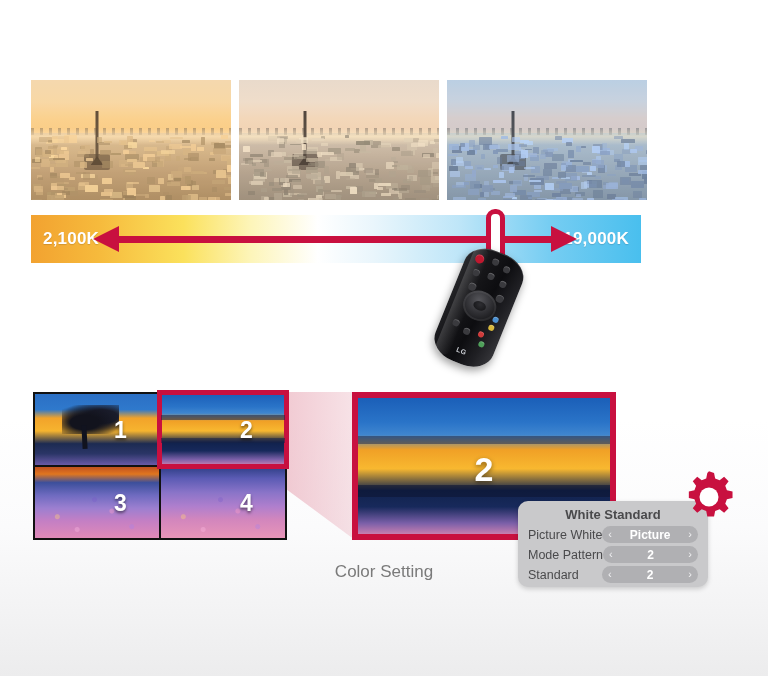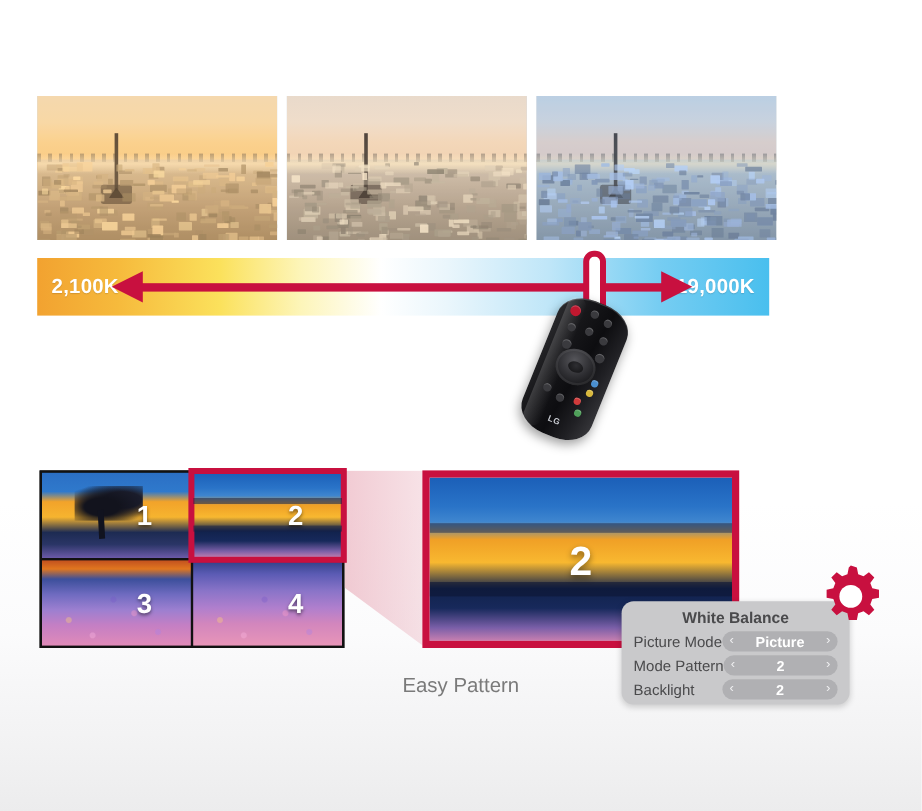--- a/index.html
+++ b/index.html
@@ -805,44 +805,44 @@
     <div class="streak" style="position:absolute;left:0;right:0;top:64%;height:9%;background:rgba(14,22,52,.6);"></div>
     <span class="zoomnum">2</span>
   </div>
 
   <svg class="gear" viewBox="0 0 100 100">
     <path fill="#c8103f" d="M50 4 l9 3 2 10 8 3 8-6 8 8 -6 8 3 8 10 2 0 12 -10 2 -3 8 6 8 -8 8 -8-6 -8 3 -2 10 -12 0 -2-10 -8-3 -8 6 -8-8 6-8 -3-8 -10-2 0-12 10-2 3-8 -6-8 8-8 8 6 8-3 2-10z"></path>
     <circle cx="50" cy="50" r="17" fill="#ffffff"></circle>
   </svg>
 
   <div class="osd">
-    <div class="osd-title">White Balance</div>
+    <div class="osd-title">White Standard</div>
 
     <div class="osd-row">
-      <span class="osd-label">Picture Mode</span>
+      <span class="osd-label">Picture White</span>
       <span class="osd-pill">
         <span class="osd-chev">‹</span>
         <span class="osd-val">Picture</span>
         <span class="osd-chev">›</span>
       </span>
     </div>
 
     <div class="osd-row">
       <span class="osd-label">Mode Pattern</span>
       <span class="osd-pill">
         <span class="osd-chev">‹</span>
         <span class="osd-val">2</span>
         <span class="osd-chev">›</span>
       </span>
     </div>
 
     <div class="osd-row">
-      <span class="osd-label">Backlight</span>
+      <span class="osd-label">Standard</span>
       <span class="osd-pill">
         <span class="osd-chev">‹</span>
         <span class="osd-val">2</span>
         <span class="osd-chev">›</span>
       </span>
     </div>
   </div>
 
-  <div class="caption" id="cap-easy">Easy Pattern</div>
+  <div class="caption" id="cap-easy">Color Setting</div>
 </div>
 
 </body></html>

